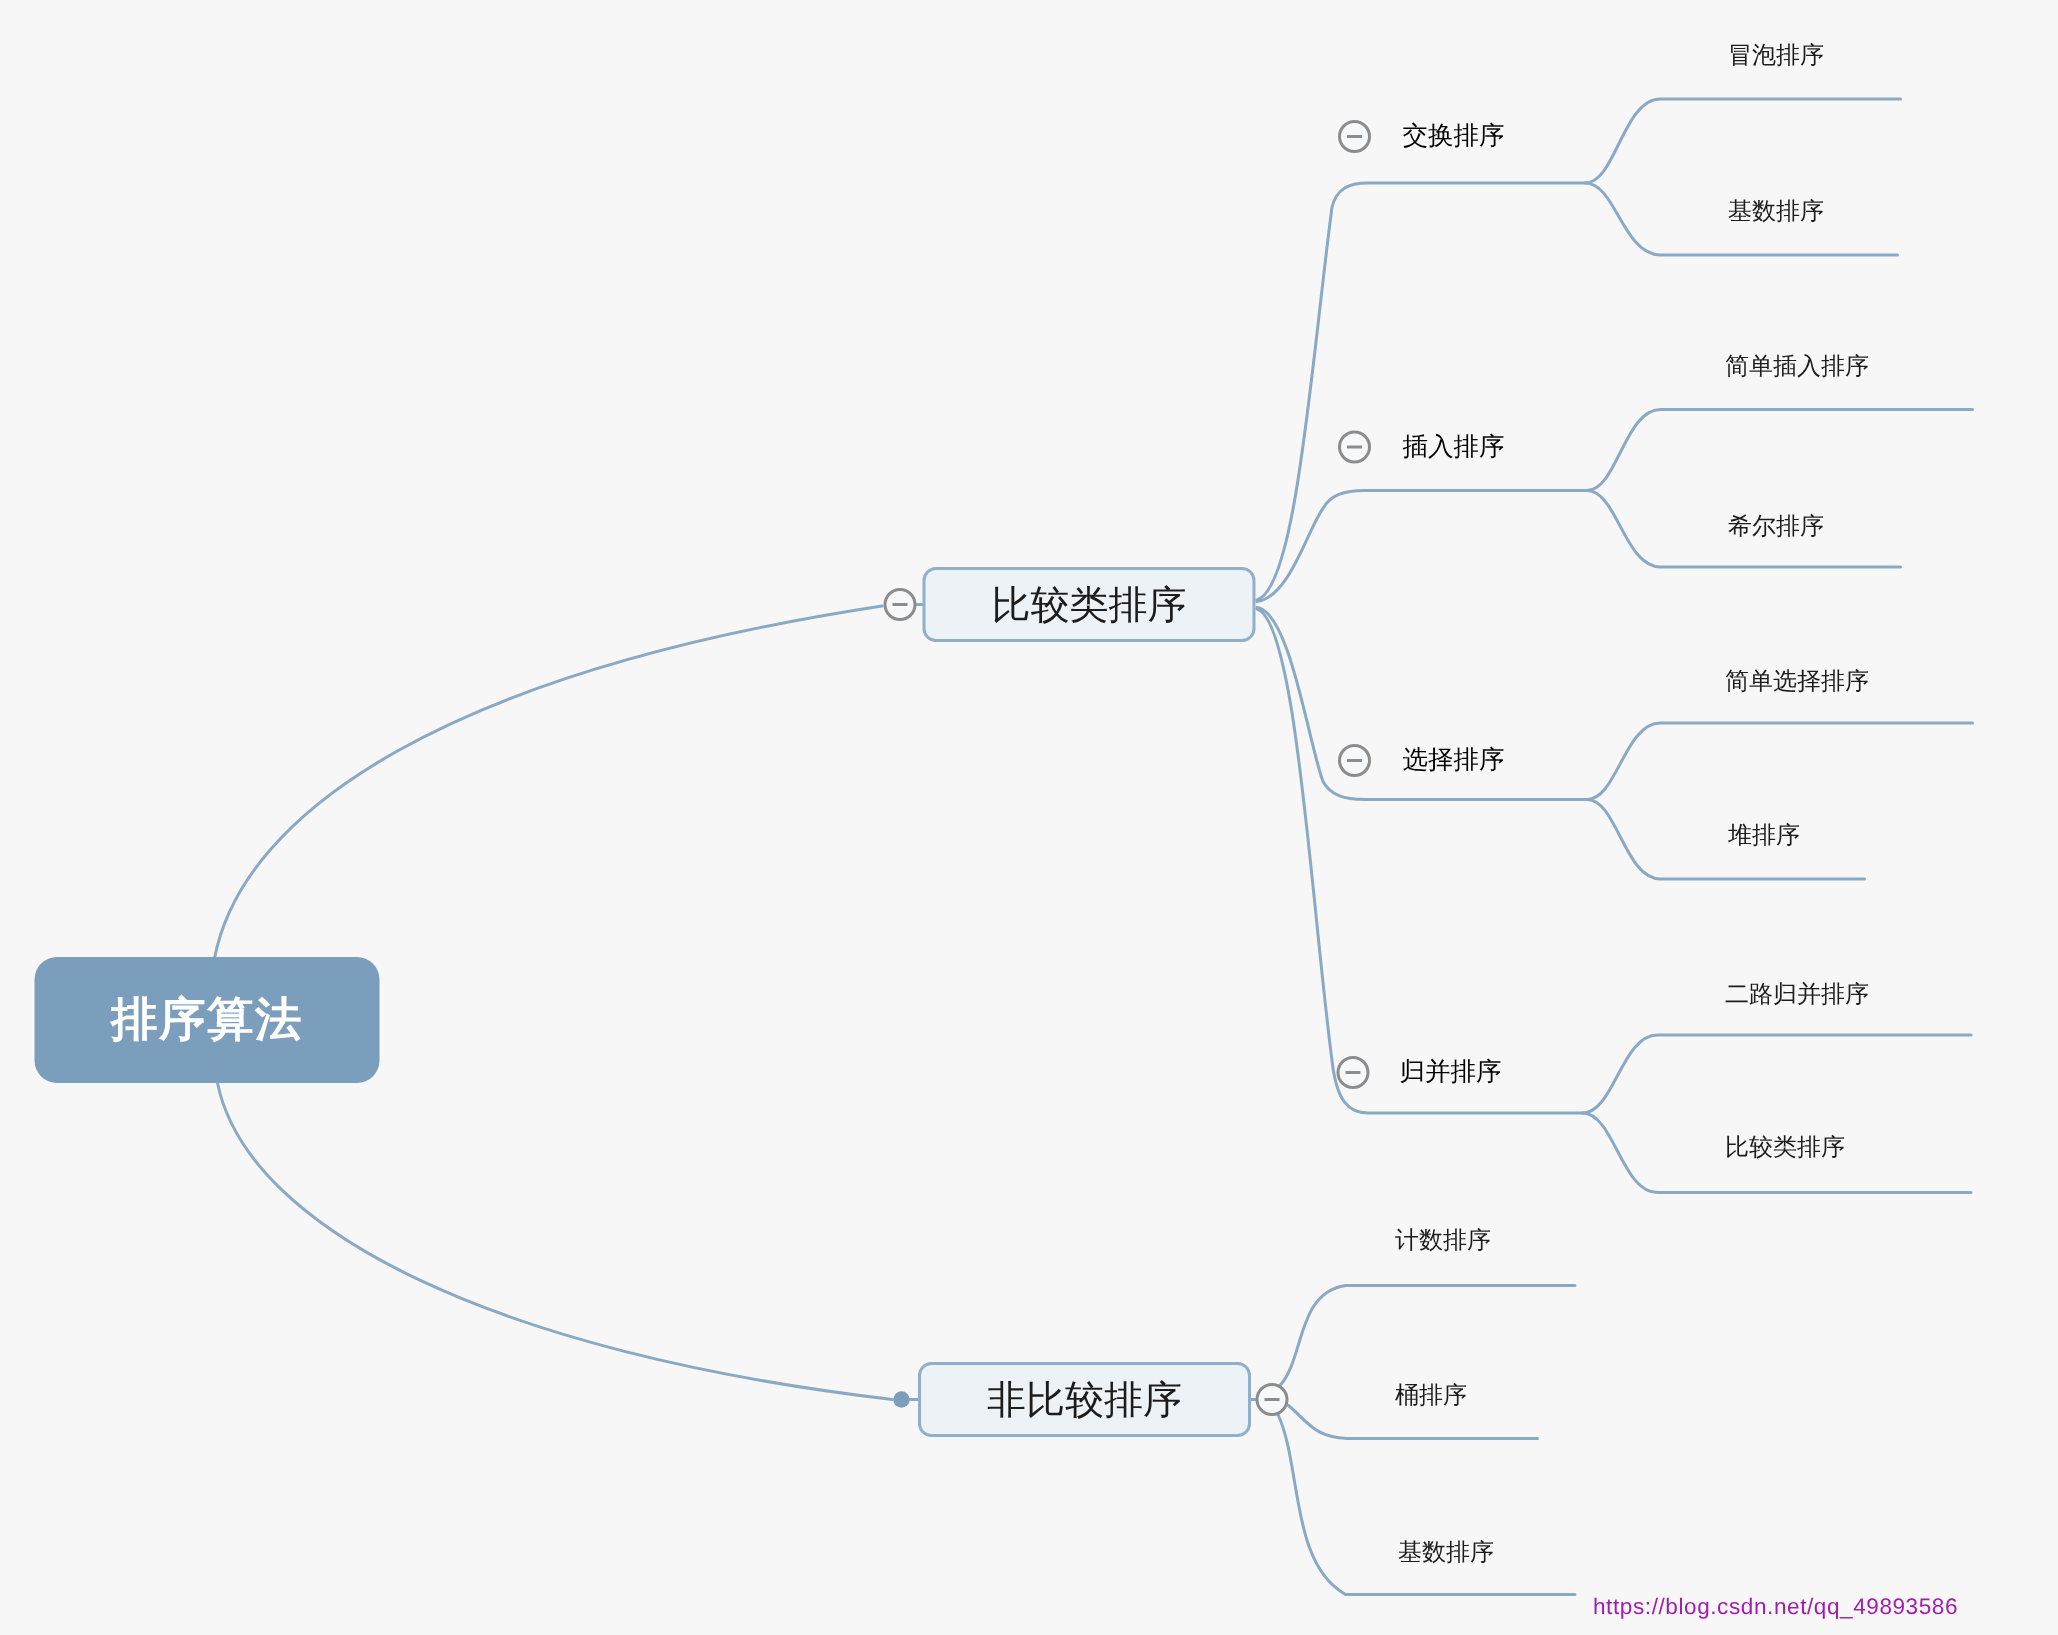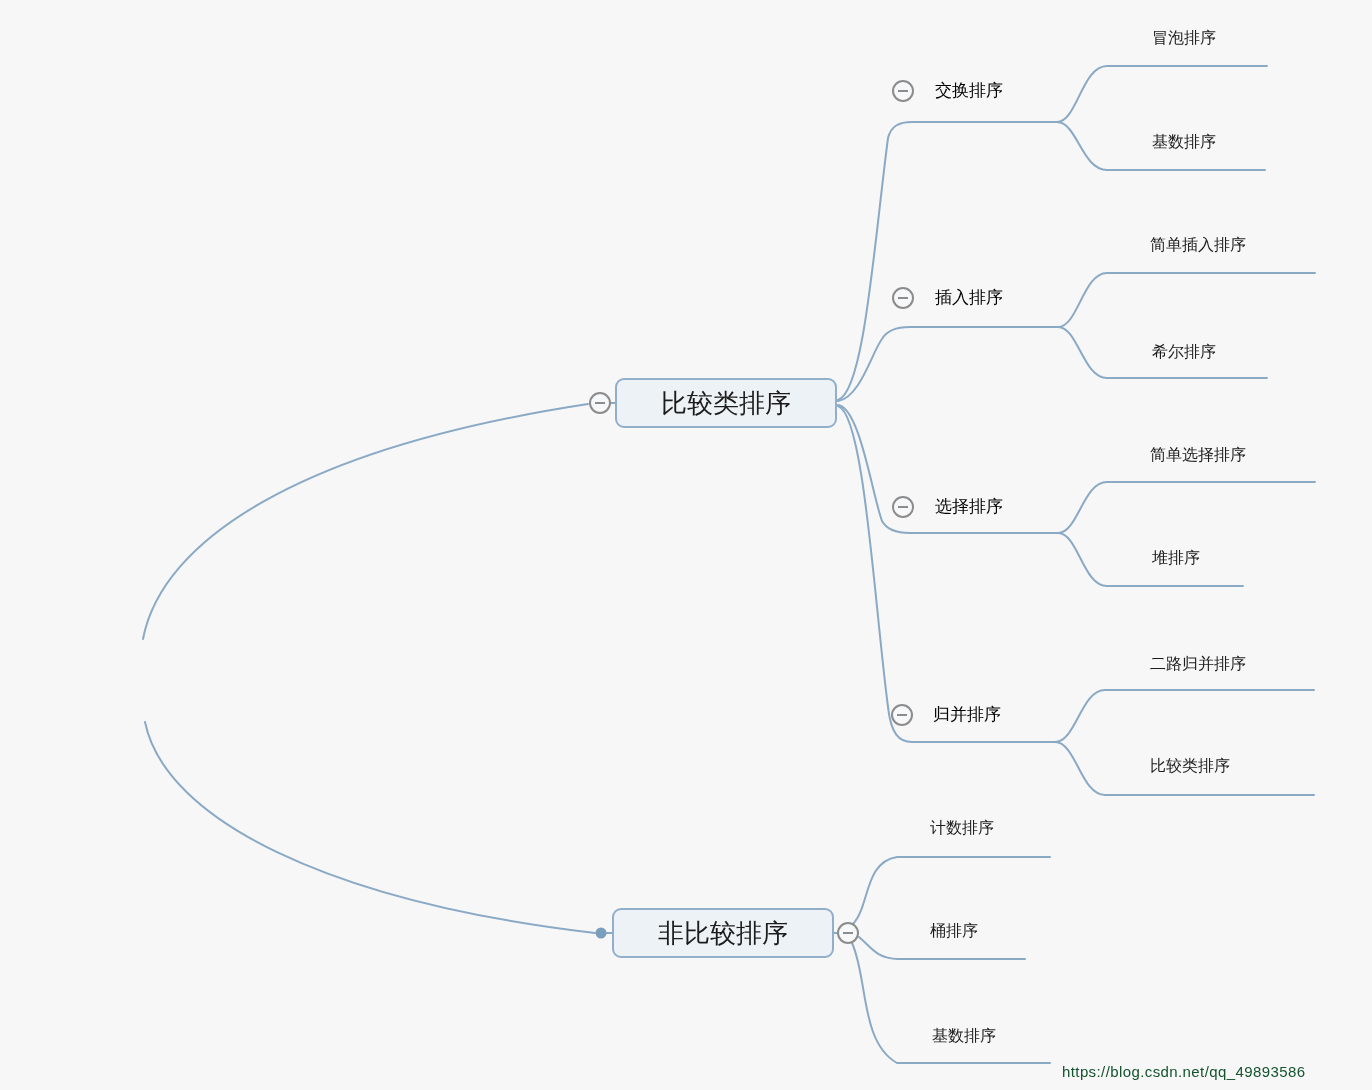--- a/index.html
+++ b/index.html
@@ -39,21 +39,21 @@
   .collapse .bar{
     position:absolute;left:4px;right:4px;top:50%;height:2px;margin-top:-1px;
     background:#8c8c8c;
   }
   .branch-dot{
     position:absolute;width:11px;height:11px;border-radius:50%;
     background:#7c9ebd;transform:translate(-50%,-50%);
   }
   .watermark{
     position:absolute;left:1062px;top:1063px;font-size:15px;
-    color:#14532d;letter-spacing:.4px;white-space:nowrap;
+    color:#a21caf;letter-spacing:.4px;white-space:nowrap;
   }
 </style>
 </head>
 <body>
 
 <div class="canvas">
 
   <svg width="1372" height="1090" viewBox="0 0 1372 1090" fill="none" stroke="#8aa9c5" stroke-width="2" stroke-linecap="round">
 
     <path d="M 143,639 C 162,540 300,448 588,404"></path>
@@ -77,20 +77,23 @@
     <path d="M 1058,533 C 1078,533 1083,586 1107,586 L 1243,586"></path>
 
     <path d="M 1055,742 C 1076,742 1081,690 1105,690 L 1314,690"></path>
     <path d="M 1055,742 C 1076,742 1081,795 1105,795 L 1314,795"></path>
 
     <path d="M 853,924 C 870,906 864,862 897,857 L 1050,857"></path>
     <path d="M 859,937 C 872,948 876,958 898,959 L 1025,959"></path>
     <path d="M 852,943 C 868,978 860,1042 897,1063 L 1050,1063"></path>
   </svg>
 
+  <div class="root-box">
+    <span>排序算法</span>
+  </div>
 
   <div class="node-box" style="left:612px;top:908px;">
     <span>非比较排序</span>
   </div>
   <div class="node-box" style="left:615px;top:378px;">
     <span>比较类排序</span>
   </div>
 
   <div class="collapse" style="left:600px;top:403px;">
     <span class="bar"></span>

